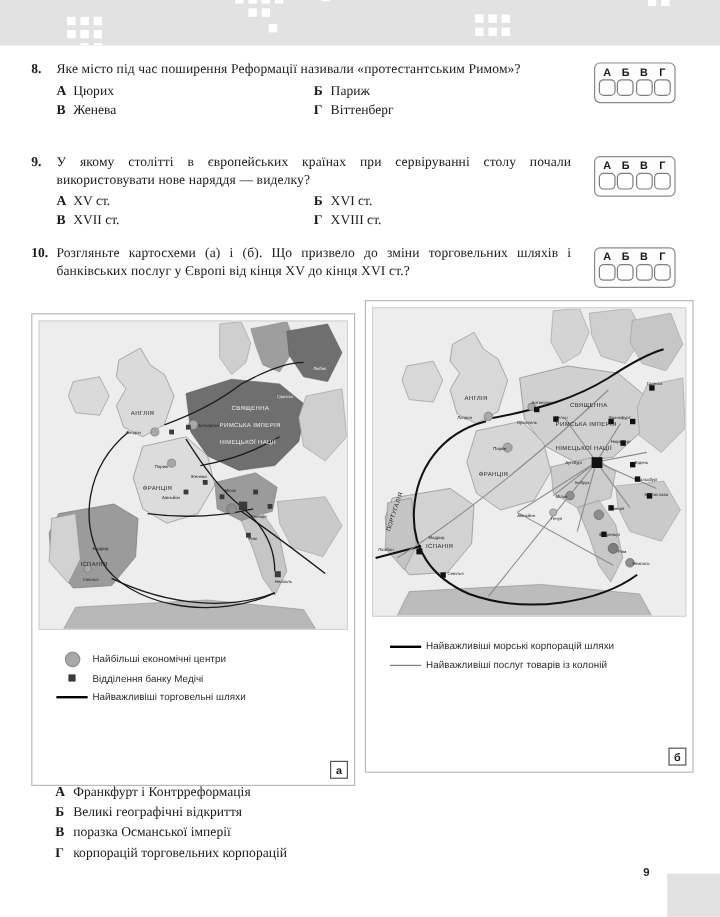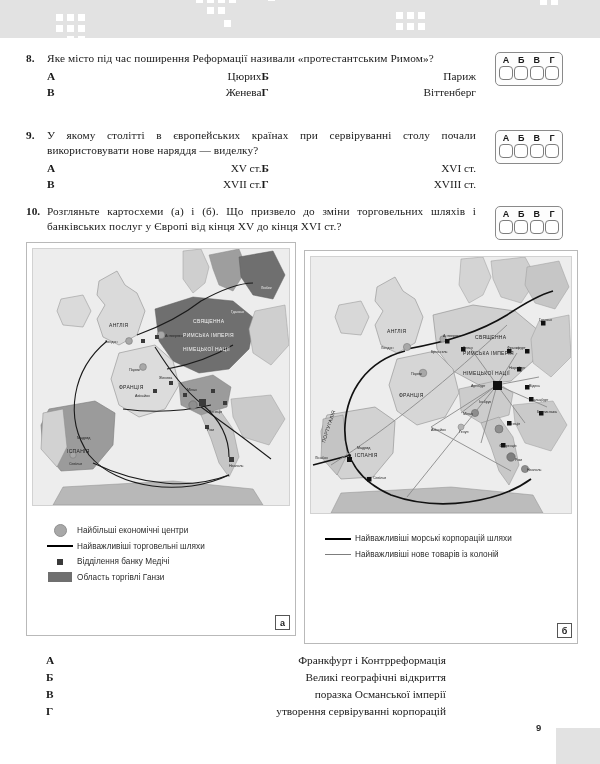--- a/index.html
+++ b/index.html
@@ -74,21 +74,21 @@
   }
   .q-options .opt {
     width: 50%;
     display: flex;
     box-sizing: border-box;
   }
   .opt-letter {
     font-weight: bold;
     flex: 0 0 14px;
   }
-  .opt-text { flex: 1; text-align: right; }
+  .opt-text { flex: 1; }
 
   
   .answer-box {
     position: absolute;
     width: 68px;
     height: 34px;
     border: 1.4px solid #8a8a8a;
     border-radius: 5px;
     background: #fdfdfd;
     box-sizing: border-box;
@@ -363,21 +363,21 @@
       <span>Г</span>
     </div>
     <div class="ab-cells">
       <span></span>
       <span></span>
       <span></span>
       <span></span>
     </div>
   </div>
 
-  <div class="map-panel left" style="left:26px;top:204px;width:270px;height:394px;">
+  <div class="map-panel left" style="left:26px;top:223px;width:270px;height:394px;">
     <div class="map-figure">
       <svg class="map-svg" width="256" height="256" viewBox="0 0 256 256">
         <rect x="0" y="0" width="256" height="256" fill="#ededed"></rect>
 
         <path d="M150 2 L168 0 L176 18 L172 34 L160 44 L150 30 Z" fill="#cfcfcf" stroke="#9a9a9a" stroke-width=".5"></path>
         <path d="M176 6 L206 0 L214 20 L200 42 L186 36 L180 20 Z" fill="#9e9e9e" stroke="#8a8a8a" stroke-width=".5"></path>
         <path d="M206 8 L240 2 L252 26 L240 50 L220 46 L208 28 Z" fill="#6f6f6f" stroke="#5c5c5c" stroke-width=".5"></path>
 
         <path d="M28 50 L50 46 L58 62 L50 78 L30 76 L24 62 Z" fill="#dadada" stroke="#9a9a9a" stroke-width=".6"></path>
 
@@ -455,35 +455,29 @@
 
     <div class="map-legend" style="height:120px;">
       <div class="legend-row">
         <span class="legend-key">
             <i class="k-circle"></i>
           </span>
         <span class="legend-label">Найбільші економічні центри</span>
       </div>
       <div class="legend-row">
         <span class="legend-key">
+            <i class="k-square-sm"></i>
+          </span>
+        <span class="legend-label">Відділення банку Медічі</span>
+      </div>
+      <div class="legend-row">
+        <span class="legend-key">
             <i class="k-line"></i>
           </span>
         <span class="legend-label">Найважливіші торговельні шляхи</span>
-      </div>
-      <div class="legend-row">
-        <span class="legend-key">
-            <i class="k-square-sm"></i>
-          </span>
-        <span class="legend-label">Відділення банку Медічі</span>
-      </div>
-      <div class="legend-row">
-        <span class="legend-key">
-            <i class="k-swatch" style="background:#6f6f6f"></i>
-          </span>
-        <span class="legend-label">Область торгівлі Ганзи</span>
       </div>
     </div>
 
     <div class="panel-tag">а</div>
   </div>
 
   <div class="map-panel right" style="left:304px;top:212px;width:274px;height:394px;">
     <div class="map-figure">
       <svg class="map-svg" width="260" height="256" viewBox="0 0 260 256">
         <rect x="0" y="0" width="260" height="256" fill="#ededed"></rect>
@@ -598,21 +592,21 @@
       <div class="legend-row">
         <span class="legend-key">
             <i class="k-line"></i>
           </span>
         <span class="legend-label">Найважливіші морські корпорацій шляхи</span>
       </div>
       <div class="legend-row">
         <span class="legend-key">
             <i class="k-line thin"></i>
           </span>
-        <span class="legend-label">Найважливіші нове товарів із колоній</span>
+        <span class="legend-label">Найважливіші послуг товарів із колоній</span>
       </div>
     </div>
 
     <div class="panel-tag">б</div>
   </div>
 
   <div class="final-answers" style="top:614px;">
     <div class="opt">
       <span class="opt-letter">А</span>
       <span class="opt-text">Франкфурт і Контрреформація</span>
@@ -620,19 +614,19 @@
     <div class="opt">
       <span class="opt-letter">Б</span>
       <span class="opt-text">Великі географічні відкриття</span>
     </div>
     <div class="opt">
       <span class="opt-letter">В</span>
       <span class="opt-text">поразка Османської імперії</span>
     </div>
     <div class="opt">
       <span class="opt-letter">Г</span>
-      <span class="opt-text">утворення сервіруванні корпорацій</span>
+      <span class="opt-text">корпорацій торговельних корпорацій</span>
     </div>
   </div>
 
   <div class="page-number" style="left:536px;top:684px;">9</div>
   <div class="corner-block" style="left:556px;top:690px;width:44px;height:36px;"></div>
 </div>
 
 </body></html>

